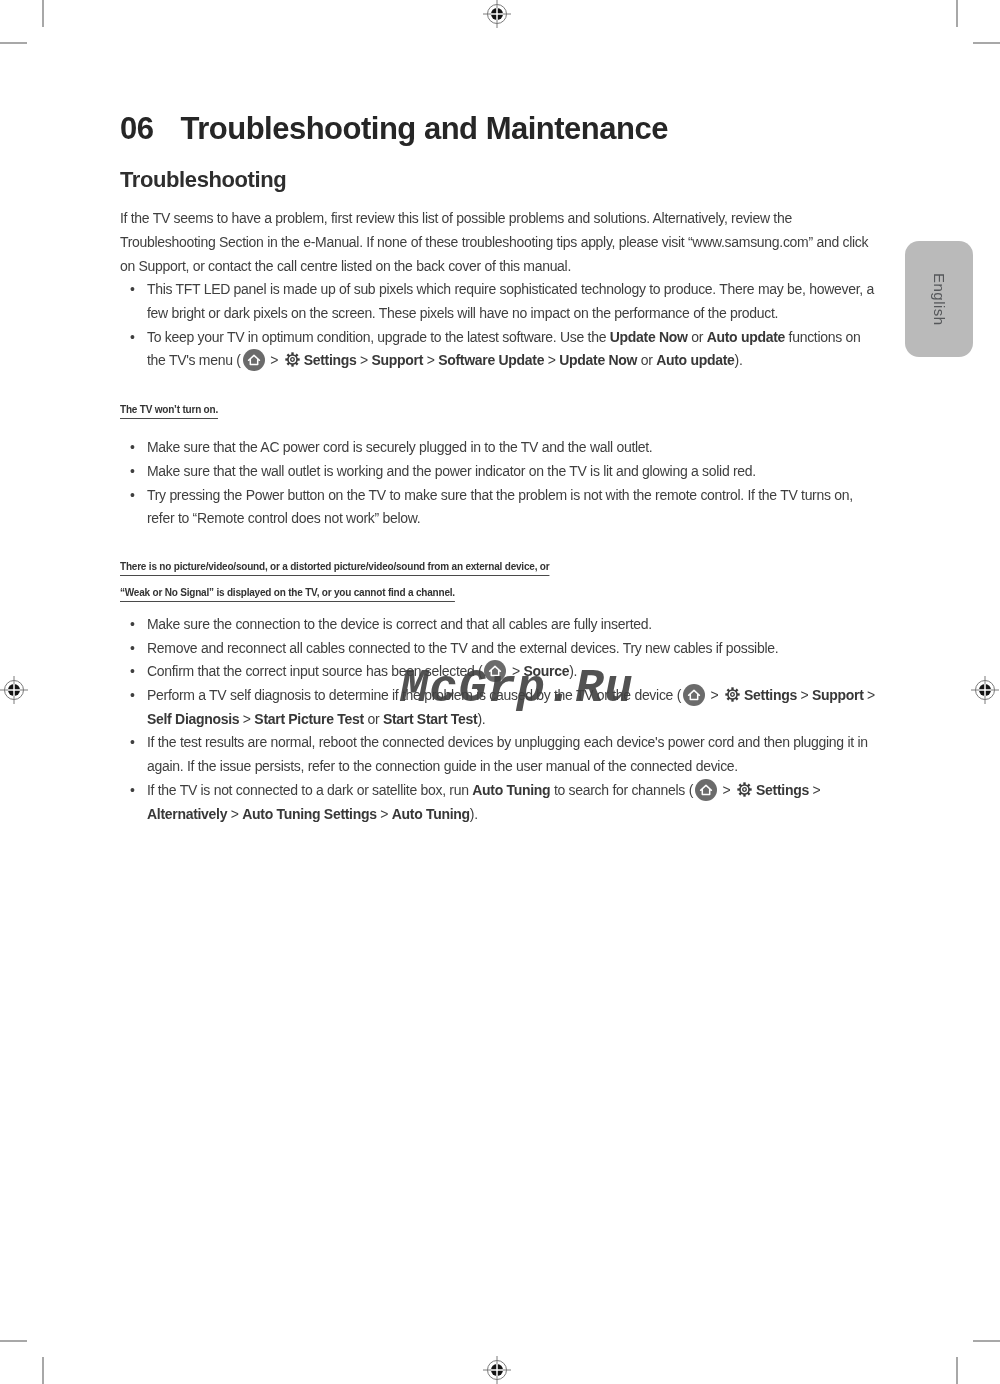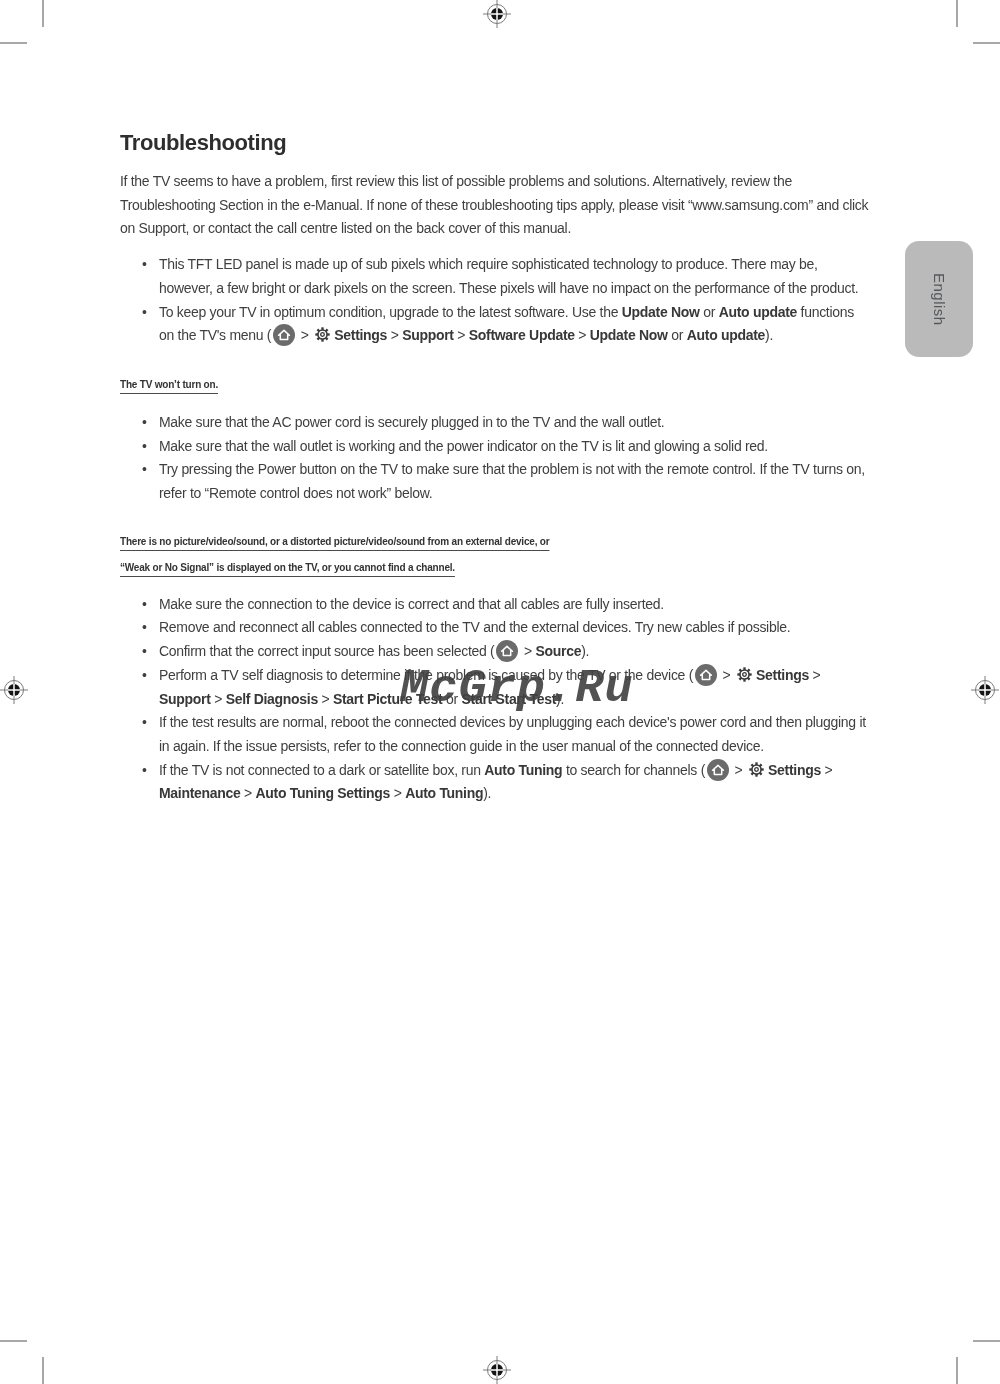--- a/index.html
+++ b/index.html
@@ -20,21 +20,21 @@
   
   .content{position:absolute;left:120px;top:110px;width:758px;}
   h1{margin:0;font-size:31px;font-weight:700;color:#262626;letter-spacing:-0.5px;line-height:1.2;}
   h1 .chapter-num{margin-right:27px;}
   h2{margin:20px 0 14px 0;font-size:22px;font-weight:700;color:#2e2e2e;letter-spacing:-0.4px;}
   .intro-para{margin:0 0 0 0;font-size:14px;line-height:23.7px;letter-spacing:-0.3px;}
   h3{margin:24px 0 13px 0;font-size:10px;font-weight:700;color:#333;letter-spacing:-0.2px;
      line-height:26px;white-space:pre-line;text-decoration:underline;
      text-underline-offset:5px;text-decoration-thickness:1px;text-decoration-color:#4a4a4a;}
   h3.wide{margin-top:23px;margin-bottom:7px;}
-  ul.bullets{list-style:none;margin:12px;padding:0;font-size:14px;line-height:23.7px;letter-spacing:-0.3px;}
+  ul.bullets{list-style:none;margin:0;padding:0;font-size:14px;line-height:23.7px;letter-spacing:-0.3px;}
   ul.bullets>li{position:relative;padding-left:27px;margin:0;}
   ul.bullets>li::before{content:"•";position:absolute;left:10px;top:0;color:#3f3f3f;}
   .b{font-weight:700;color:#383838;}
   .sub-item{padding-left:31px;}
   .sub-item .dash{margin-right:17px;}
 
   
   .home-icon{display:inline-block;width:22px;height:22px;vertical-align:-6px;margin:0 2px;}
   .home-icon svg{display:block;width:22px;height:22px;}
   .gear-icon{display:inline-block;width:17px;height:17px;vertical-align:-3px;margin:0 3px 0 2px;}
@@ -92,20 +92,23 @@
         <circle cx="15" cy="15" r="6" fill="#151515"></circle>
         <line x1="9" y1="15" x2="21" y2="15" stroke="#ffffff" stroke-width="1.5"></line>
         <line x1="15" y1="9" x2="15" y2="21" stroke="#ffffff" stroke-width="1.5"></line>
       </svg></span>
 
   <div class="side-tab" style="background: rgb(186, 186, 186);">
     <span>English</span>
   </div>
 
   <div class="content">
+    <h1>
+      <span class="chapter-num">06</span><span>Troubleshooting and Maintenance</span>
+    </h1>
     <h2>Troubleshooting</h2>
     <p class="intro-para">If the TV seems to have a problem, first review this list of possible problems and solutions. Alternatively, review the Troubleshooting Section in the e-Manual. If none of these troubleshooting tips apply, please visit “www.samsung.com” and click on Support, or contact the call centre listed on the back cover of this manual.</p>
     <ul class="bullets" id="intro-bullets">
         <li><span>This TFT LED panel is made up of sub pixels which require sophisticated technology to produce. There may be, however, a few bright or dark pixels on the screen. These pixels will have no impact on the performance of the product.</span></li>
         <li><span>To keep your TV in optimum condition, upgrade to the latest software. Use the </span><span class="b">Update Now</span><span> or </span><span class="b">Auto update</span><span> functions on the TV's menu (</span><span class="home-icon"><svg viewBox="0 0 22 22">
               <circle cx="11" cy="11" r="11" fill="#6b6b6b"></circle>
               <path d="M5.6 11.3 L11 6.4 L16.4 11.3 M7.3 10.3 V15.5 H14.7 V10.3" fill="none" stroke="#ffffff" stroke-width="1.5" stroke-linecap="round" stroke-linejoin="round"></path>
             </svg></span><span> &gt; </span><span class="gear-icon"><svg viewBox="0 0 18 18">
               <g stroke="#3a3a3a" fill="none">
                 <circle cx="9" cy="9" r="4.8" stroke-width="1.7"></circle>
@@ -170,21 +173,21 @@
                     <line x1="13.8" y1="9" x2="16.6" y2="9"></line>
                     <line x1="12.4" y1="12.4" x2="14.4" y2="14.4"></line>
                     <line x1="9" y1="13.8" x2="9" y2="16.6"></line>
                     <line x1="5.6" y1="12.4" x2="3.6" y2="14.4"></line>
                     <line x1="4.2" y1="9" x2="1.4" y2="9"></line>
                     <line x1="5.6" y1="5.6" x2="3.6" y2="3.6"></line>
                     <line x1="9" y1="4.2" x2="9" y2="1.4"></line>
                     <line x1="12.4" y1="5.6" x2="14.4" y2="3.6"></line>
                   </g>
                 </g>
-              </svg></span><span class="b">Settings</span><span> &gt; </span><span class="b">Maintenance</span><span> &gt; </span><span class="b">Auto Tuning Settings</span><span> &gt; </span><span class="b">Auto Tuning</span><span>).</span></li>
+              </svg></span><span class="b">Settings</span><span> &gt; </span><span class="b">Alternatively</span><span> &gt; </span><span class="b">Auto Tuning Settings</span><span> &gt; </span><span class="b">Auto Tuning</span><span>).</span></li>
         </ul>
       </div>
   </div>
 
   <div class="watermark" style="color: #404040; font-family: Liberation Mono, monospace;">McGrp.Ru</div>
 
 
 </div>
 
 </body></html>

